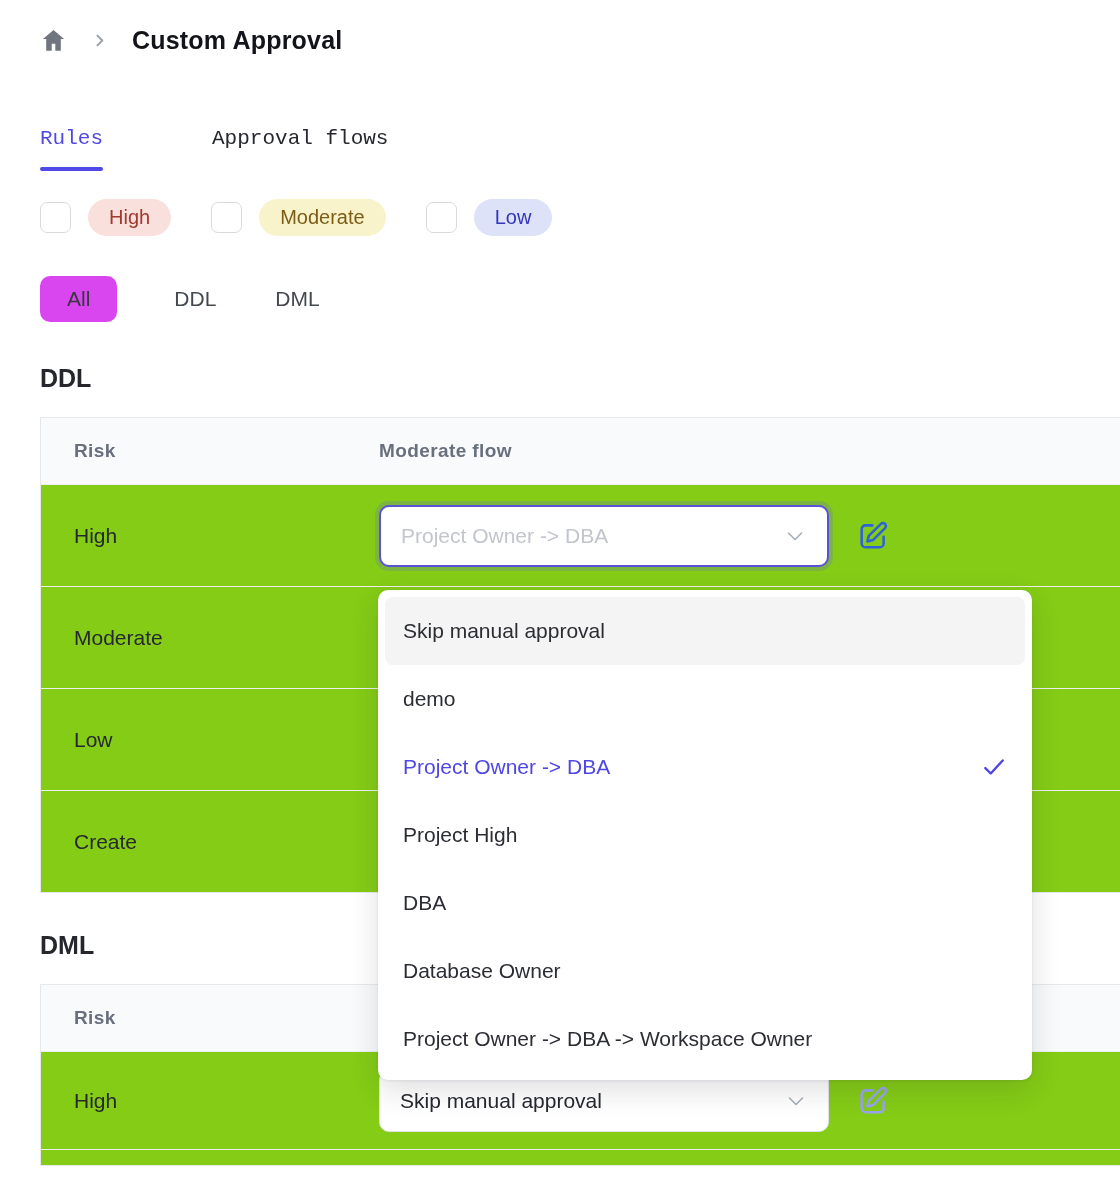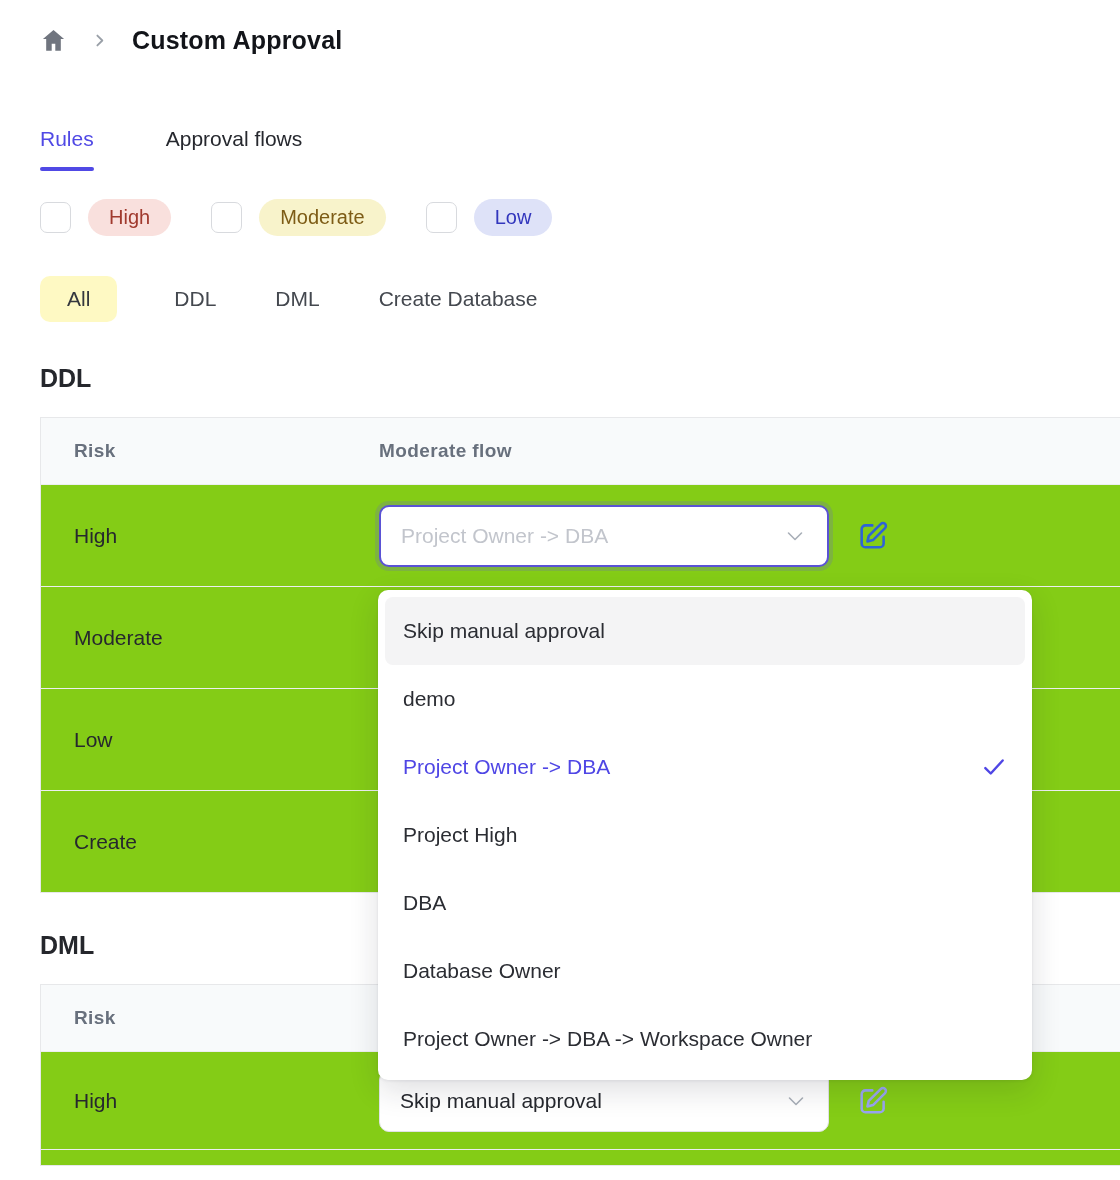--- a/index.html
+++ b/index.html
@@ -7,40 +7,40 @@
               font-family:"Liberation Sans", sans-serif; color:#26282e; }
   .content { position:relative; margin-left:40px; width:1060px; }
 
   
   .breadcrumb { display:flex; align-items:center; gap:24px; padding-top:26px; }
   .home-icon { width:27px; height:27px; color:#70757f; }
   .crumb-sep { width:17px; height:17px; color:#9aa0a8; }
   .page-title { font-size:25px; font-weight:600; color:#121419; letter-spacing:.2px; }
 
   
-  .tabs { display:flex; gap:72px; margin-top:70px; }
+  .tabs { display:flex; gap:109px; margin-top:70px;font-family:Liberation Mono, monospace; }
   .tab { display:flex; flex-direction:column; align-items:flex-start; cursor:pointer; }
   .tab-label { font-size:21px; color:#26282e; line-height:28px; }
   .tab.active .tab-label { color:#5049e5; font-weight:500; }
   .tab-underline { height:4px; width:100%; border-radius:2px; background:transparent; margin-top:14px; }
   .tab.active .tab-underline { background:#5049e5; }
 
   
   .filters { display:flex; align-items:center; gap:40px; margin-top:28px; }
   .filter-group { display:flex; align-items:center; gap:17px; }
   .checkbox { width:31px; height:31px; border:1.5px solid #d8dade; border-radius:7px; background:#fff; }
   .badge { height:37px; display:flex; align-items:center; padding:0 21px; border-radius:19px; font-size:20px; }
   .badge-high { background:#f9e0dd; color:#a03a2e; }
   .badge-moderate { background:#f8f3cb; color:#7d5c16; }
   .badge-low { background:#dee2f8; color:#3236bd; }
 
   
   .segments { display:flex; align-items:center; gap:55px; margin-top:40px; }
   .segment { font-size:21px; color:#44484f; padding:11px 2px; cursor:pointer; }
-  .segment.selected { background:#fef9c3; border-radius:10px; padding:11px 27px; color:#35383e; }
+  .segment.selected { background:#d946ef; border-radius:10px; padding:11px 27px; color:#35383e; }
 
   
   .section-title { font-size:25px; font-weight:700; color:#25272c; }
   .ddl-title { margin-top:42px; }
   .dml-title { margin-top:38px; }
 
   .table { margin-top:24px; border:1px solid #e7e8ea; border-right:none; width:1080px; background:#84cc16; }
   .thead { display:flex; align-items:center; background:#f8fafb; height:66px;
            font-size:19px; font-weight:600; color:#68707d; letter-spacing:.4px; }
   .col-risk { width:338px; padding-left:33px; }
@@ -110,21 +110,20 @@
     <div class="filter-group">
       <div class="checkbox"></div>
       <span class="badge badge-low">Low</span>
     </div>
   </div>
 
   <div class="segments">
     <div class="segment selected">All</div>
     <div class="segment">DDL</div>
     <div class="segment">DML</div>
-    <div class="segment">Create Database</div>
   </div>
 
   <div class="section-title ddl-title">DDL</div>
 
   <div class="table ddl">
     <div class="thead">
       <div class="col-risk">Risk</div>
       <div class="col-flow">Moderate flow</div>
     </div>
 

